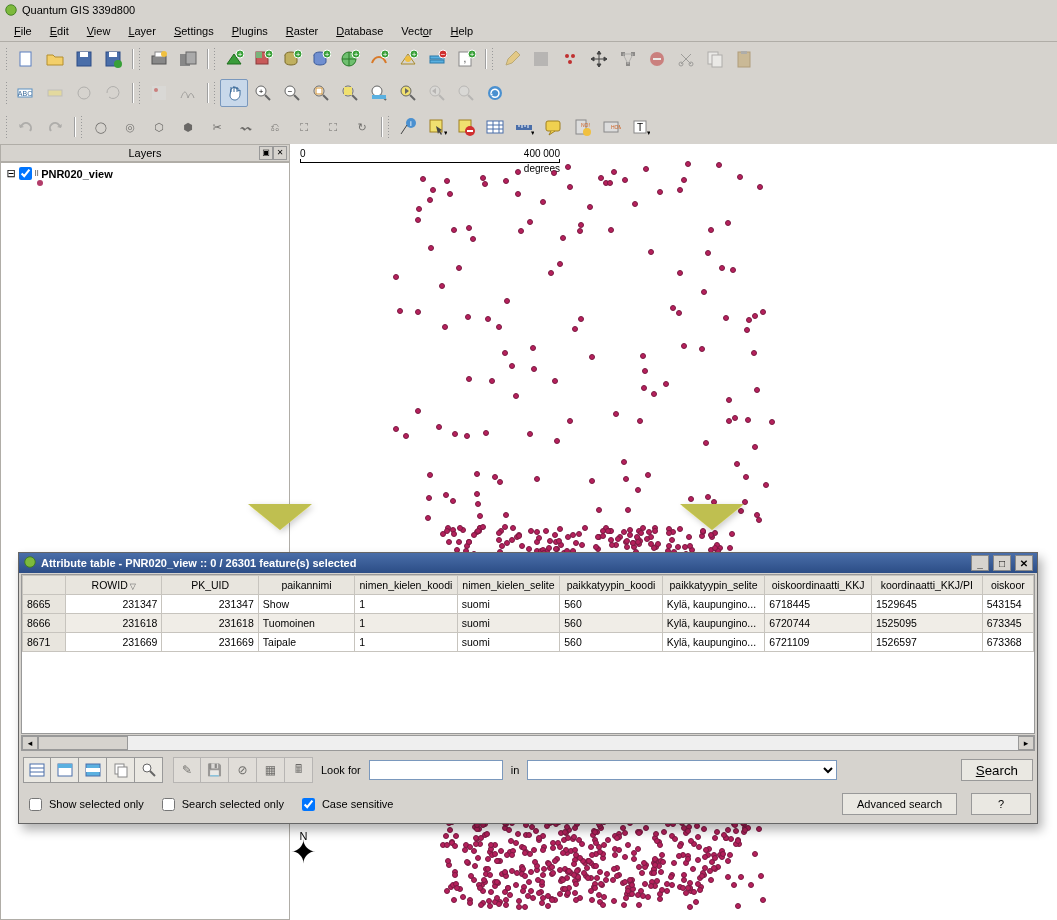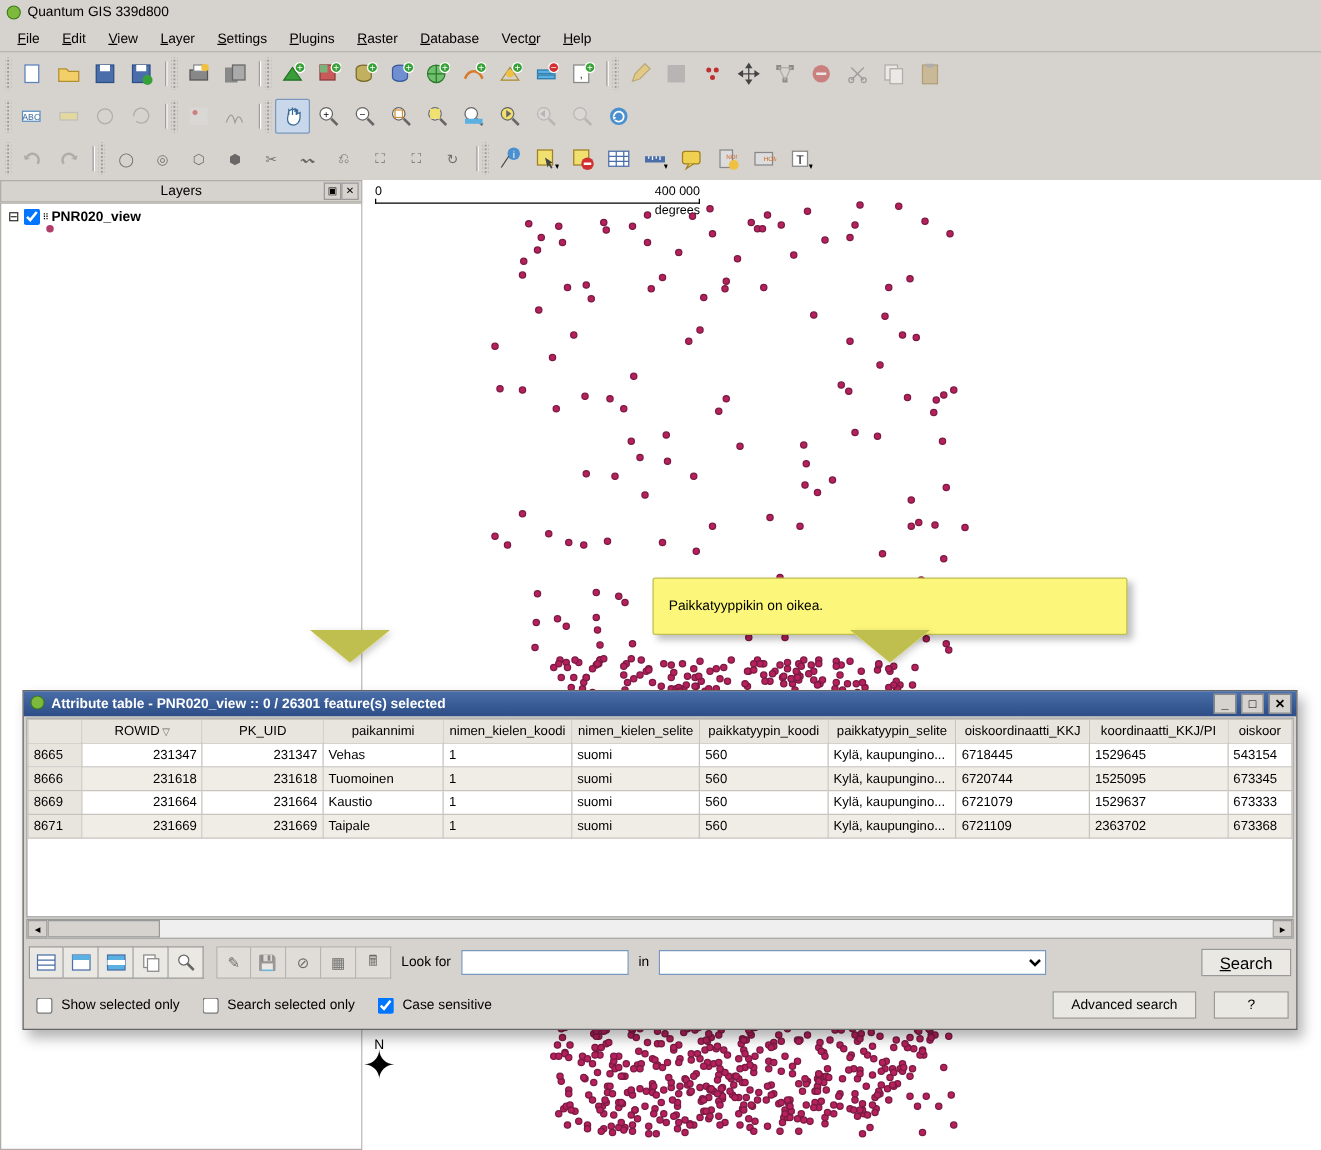--- a/index.html
+++ b/index.html
@@ -2739,21 +2739,20 @@
         <div class="pt" style="left: 387.416px; top: 43.0538px;"></div>
       </div>
   </div>
 </div>
 
 <div class="callout-wrap">
   <div class="callout">
     <div class="callout-arrow"></div>
   </div>
   <div class="callout">
-    <div class="callout-box">Paikkatyyppikin on oikea.</div>
     <div class="callout-arrow"></div>
   </div>
 </div>
 
 <div class="attr-window">
   <div class="attr-title">
     <span><svg width="14" height="14" viewBox="0 0 16 16">
           <circle cx="8" cy="8" r="6" fill="#7db93c" stroke="#3a7a1a"></circle>
         </svg></span>
     <span>Attribute table - PNR020_view :: 0 / 26301 feature(s) selected</span>
@@ -2791,21 +2790,21 @@
             <th>oiskoordinaatti_KKJ</th>
             <th>koordinaatti_KKJ/PI</th>
             <th>oiskoor</th>
           </tr>
         </thead>
       <tbody id="attr-body">
           <tr>
             <td class="rownum">8665</td>
             <td class="numr">231347</td>
             <td class="numr">231347</td>
-            <td>Vehas</td>
+            <td>Show</td>
             <td>1</td>
             <td>suomi</td>
             <td>560</td>
             <td>Kylä, kaupungino...</td>
             <td>6718445</td>
             <td>1529645</td>
             <td>543154</td>
           </tr>
           <tr>
             <td class="rownum">8666</td>
@@ -2814,43 +2813,30 @@
             <td>Tuomoinen</td>
             <td>1</td>
             <td>suomi</td>
             <td>560</td>
             <td>Kylä, kaupungino...</td>
             <td>6720744</td>
             <td>1525095</td>
             <td>673345</td>
           </tr>
           <tr>
-            <td class="rownum">8669</td>
-            <td class="numr">231664</td>
-            <td class="numr">231664</td>
-            <td>Kaustio</td>
-            <td>1</td>
-            <td>suomi</td>
-            <td>560</td>
-            <td>Kylä, kaupungino...</td>
-            <td>6721079</td>
-            <td>1529637</td>
-            <td>673333</td>
-          </tr>
-          <tr>
             <td class="rownum">8671</td>
             <td class="numr">231669</td>
             <td class="numr">231669</td>
             <td>Taipale</td>
             <td>1</td>
             <td>suomi</td>
             <td>560</td>
             <td>Kylä, kaupungino...</td>
             <td>6721109</td>
-            <td>2363702</td>
+            <td>1526597</td>
             <td>673368</td>
           </tr>
         </tbody>
     </table>
   </div>
   <div class="attr-hscroll">
     <div class="hsarrow">◂</div>
     <div class="hstrack">
         <div class="hsthumb"></div>
       </div>

